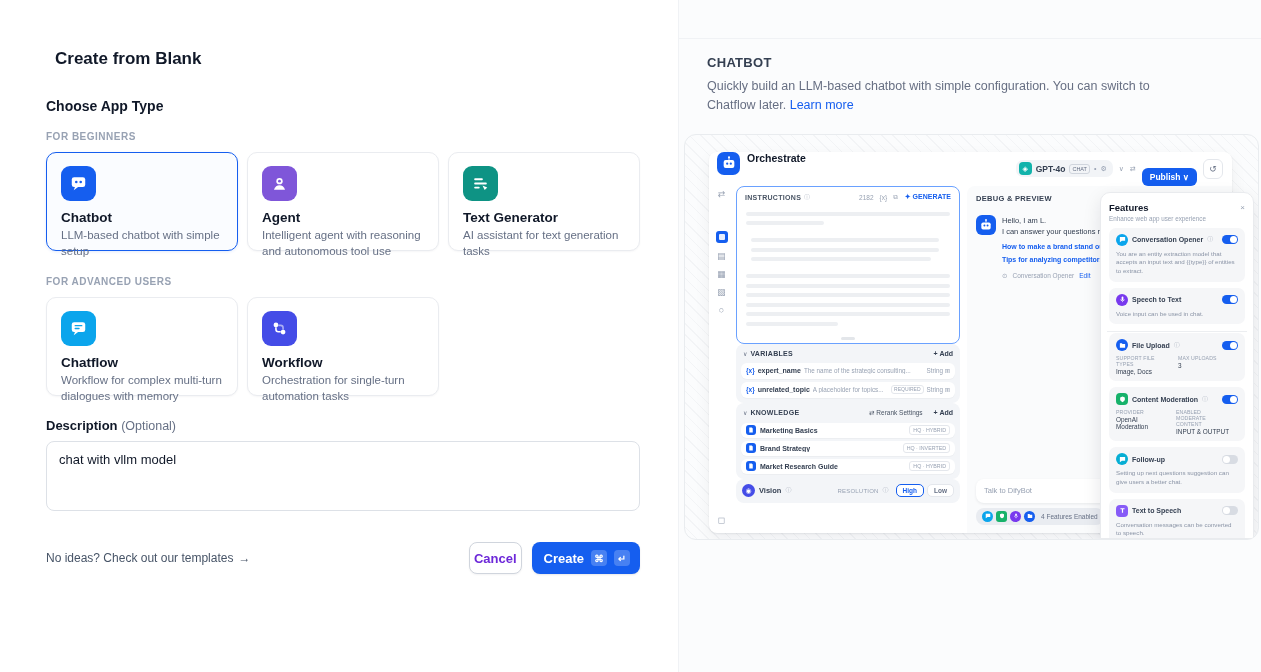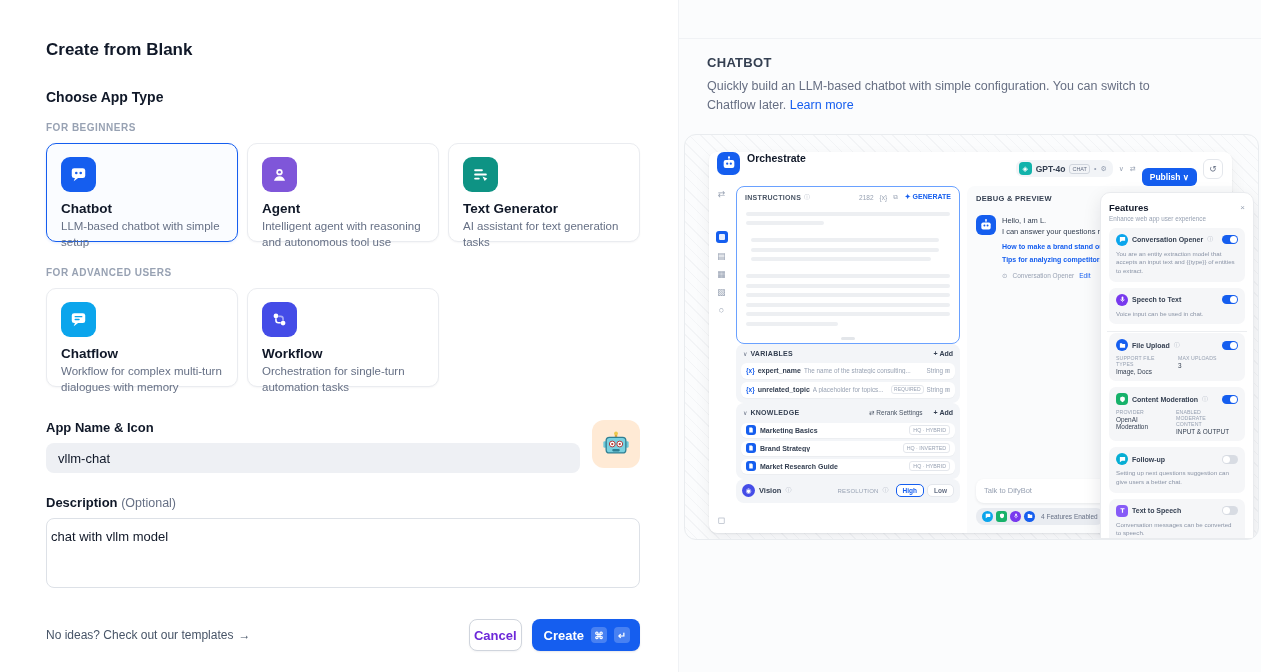--- a/index.html
+++ b/index.html
@@ -3,21 +3,21 @@
 <meta charset="utf-8">
 <style>
   html,body{margin:0;padding:0;}
   body{
     width:1261px;height:672px;overflow:hidden;display:flex;
     font-family:"Liberation Sans",sans-serif;background:#fff;color:#101828;
     -webkit-font-smoothing:antialiased;
   }
   
   .left{width:678px;box-sizing:border-box;padding:40px 38px 0 46px;background:#fff;flex-shrink:0;}
-  .modal-title{font-size:17px;font-weight:700;color:#101828;margin:0;}
+  .modal-title{font-size:17px;font-weight:700;color:#101828;margin:9px;}
   .section-title{font-size:14px;font-weight:700;color:#101828;margin-top:29px;}
   .group-label{font-size:10px;font-weight:600;color:#98a2b3;letter-spacing:.5px;margin-top:17px;margin-bottom:10px;}
   .cards{display:flex;gap:9px;}
   .card{
     width:192px;box-sizing:border-box;background:#fff;border:1px solid #eaecf0;border-radius:10px;
     padding:13px 14px 12px;height:99px;box-shadow:0 1px 2px rgba(16,24,40,.04);cursor:pointer;
   }
   .card.selected{border:1px solid #155eef;background:#fafcff;box-shadow:0 1px 3px rgba(21,94,239,.12);}
   .app-icon{width:35px;height:35px;border-radius:9px;display:flex;align-items:center;justify-content:center;}
   .card-name{font-size:13.5px;font-weight:700;color:#101828;margin-top:9px;}
@@ -28,21 +28,21 @@
   .field-label .optional{font-weight:400;color:#667085;font-size:12.5px;}
   .name-input{
     margin-top:8px;width:100%;box-sizing:border-box;height:30px;border:none;outline:none;
     background:#eef0f4;border-radius:8px;padding:0 12px;font-size:13px;color:#101828;
     font-family:"Liberation Sans",sans-serif;
   }
   .emoji-box{width:48px;height:48px;border-radius:12px;background:#ffead5;display:flex;align-items:center;justify-content:center;flex-shrink:0;cursor:pointer;}
   .desc-label{margin-top:22px;}
   .desc-area{
     margin-top:8px;width:594px;box-sizing:border-box;height:70px;resize:none;
-    border:1px solid #dde1e7;border-radius:8px;background:#fff;padding:9px 4px;
+    border:1px solid #dde1e7;border-radius:8px;background:#fff;padding:9px 12px;
     font-size:13px;color:#101828;font-family:"Liberation Sans",sans-serif;outline:none;line-height:1.4;
   }
   .footer{display:flex;align-items:center;margin-top:27px;}
   .templates-link{font-size:12px;color:#475467;cursor:pointer;display:flex;align-items:center;gap:5px;}
   .footer-btns{margin-left:auto;display:flex;gap:10px;align-items:center;}
   .btn{height:32px;border-radius:8px;font-size:13px;font-weight:600;display:flex;align-items:center;cursor:pointer;box-sizing:border-box;}
   .btn-cancel{background:#fff;border:1px solid #d0d5dd;color:#6d28d9;padding:0 4px;box-shadow:0 1px 2px rgba(16,24,40,.05);}
   .btn-create{background:#155eef;color:#fff;border:none;padding:0 10px 0 12px;gap:5px;box-shadow:0 1px 2px rgba(16,24,40,.1);}
   .kbd{width:16px;height:16px;border-radius:4px;background:rgba(255,255,255,.22);font-size:9.5px;display:flex;align-items:center;justify-content:center;margin-left:2px;}
   
@@ -270,40 +270,20 @@
             <circle cx="16.5" cy="16.5" r="3" fill="#fff"></circle>
             <path d="M7.5 10.5v2.5a3 3 0 003 3h3" stroke="#fff" stroke-width="2" fill="none"></path>
             <path d="M16.5 13.5V11a3 3 0 00-3-3h-3" stroke="#fff" stroke-width="2" fill="none" opacity=".55"></path>
           </svg>
       </div>
       <div class="card-name">Workflow</div>
       <div class="card-desc">Orchestration for single-turn automation tasks</div>
     </div>
   </div>
 
-  <div class="name-row">
-    <div class="name-col">
-      <div class="field-label">App Name &amp; Icon</div>
-      <input class="name-input" type="text" value="vllm-chat" style="">
-    </div>
-    <div class="emoji-box">
-      <svg width="30" height="30" viewBox="0 0 32 32">
-        <rect x="14.7" y="5" width="2.6" height="4" fill="#e0a63c"></rect>
-          <circle cx="16" cy="4.6" r="2" fill="#ecc94b"></circle>
-        <rect x="2.5" y="13" width="3.2" height="7" rx="1.4" fill="#6cc8d9"></rect>
-          <rect x="26.3" y="13" width="3.2" height="7" rx="1.4" fill="#6cc8d9"></rect>
-        <rect x="5.5" y="9" width="21" height="16.5" rx="3.5" fill="#79d1e0" stroke="#2f7f93" stroke-width="1.4"></rect>
-        <circle cx="12" cy="16" r="3.1" fill="#fff" stroke="#a33" stroke-width="1"></circle>
-          <circle cx="20" cy="16" r="3.1" fill="#fff" stroke="#a33" stroke-width="1"></circle>
-        <circle cx="12" cy="16" r="1.2" fill="#c0392b"></circle>
-          <circle cx="20" cy="16" r="1.2" fill="#c0392b"></circle>
-        <rect x="12" y="21.3" width="8" height="2.6" rx="1.2" fill="#2f7f93"></rect>
-      </svg>
-    </div>
-  </div>
 
   <div class="field-label desc-label">
     <span>Description</span>
     <span class="optional">(Optional)</span>
   </div>
   <textarea class="desc-area" style="">chat with vllm model</textarea>
 
   <div class="footer">
     <div class="templates-link">
       <span>No ideas? Check out our templates</span>

